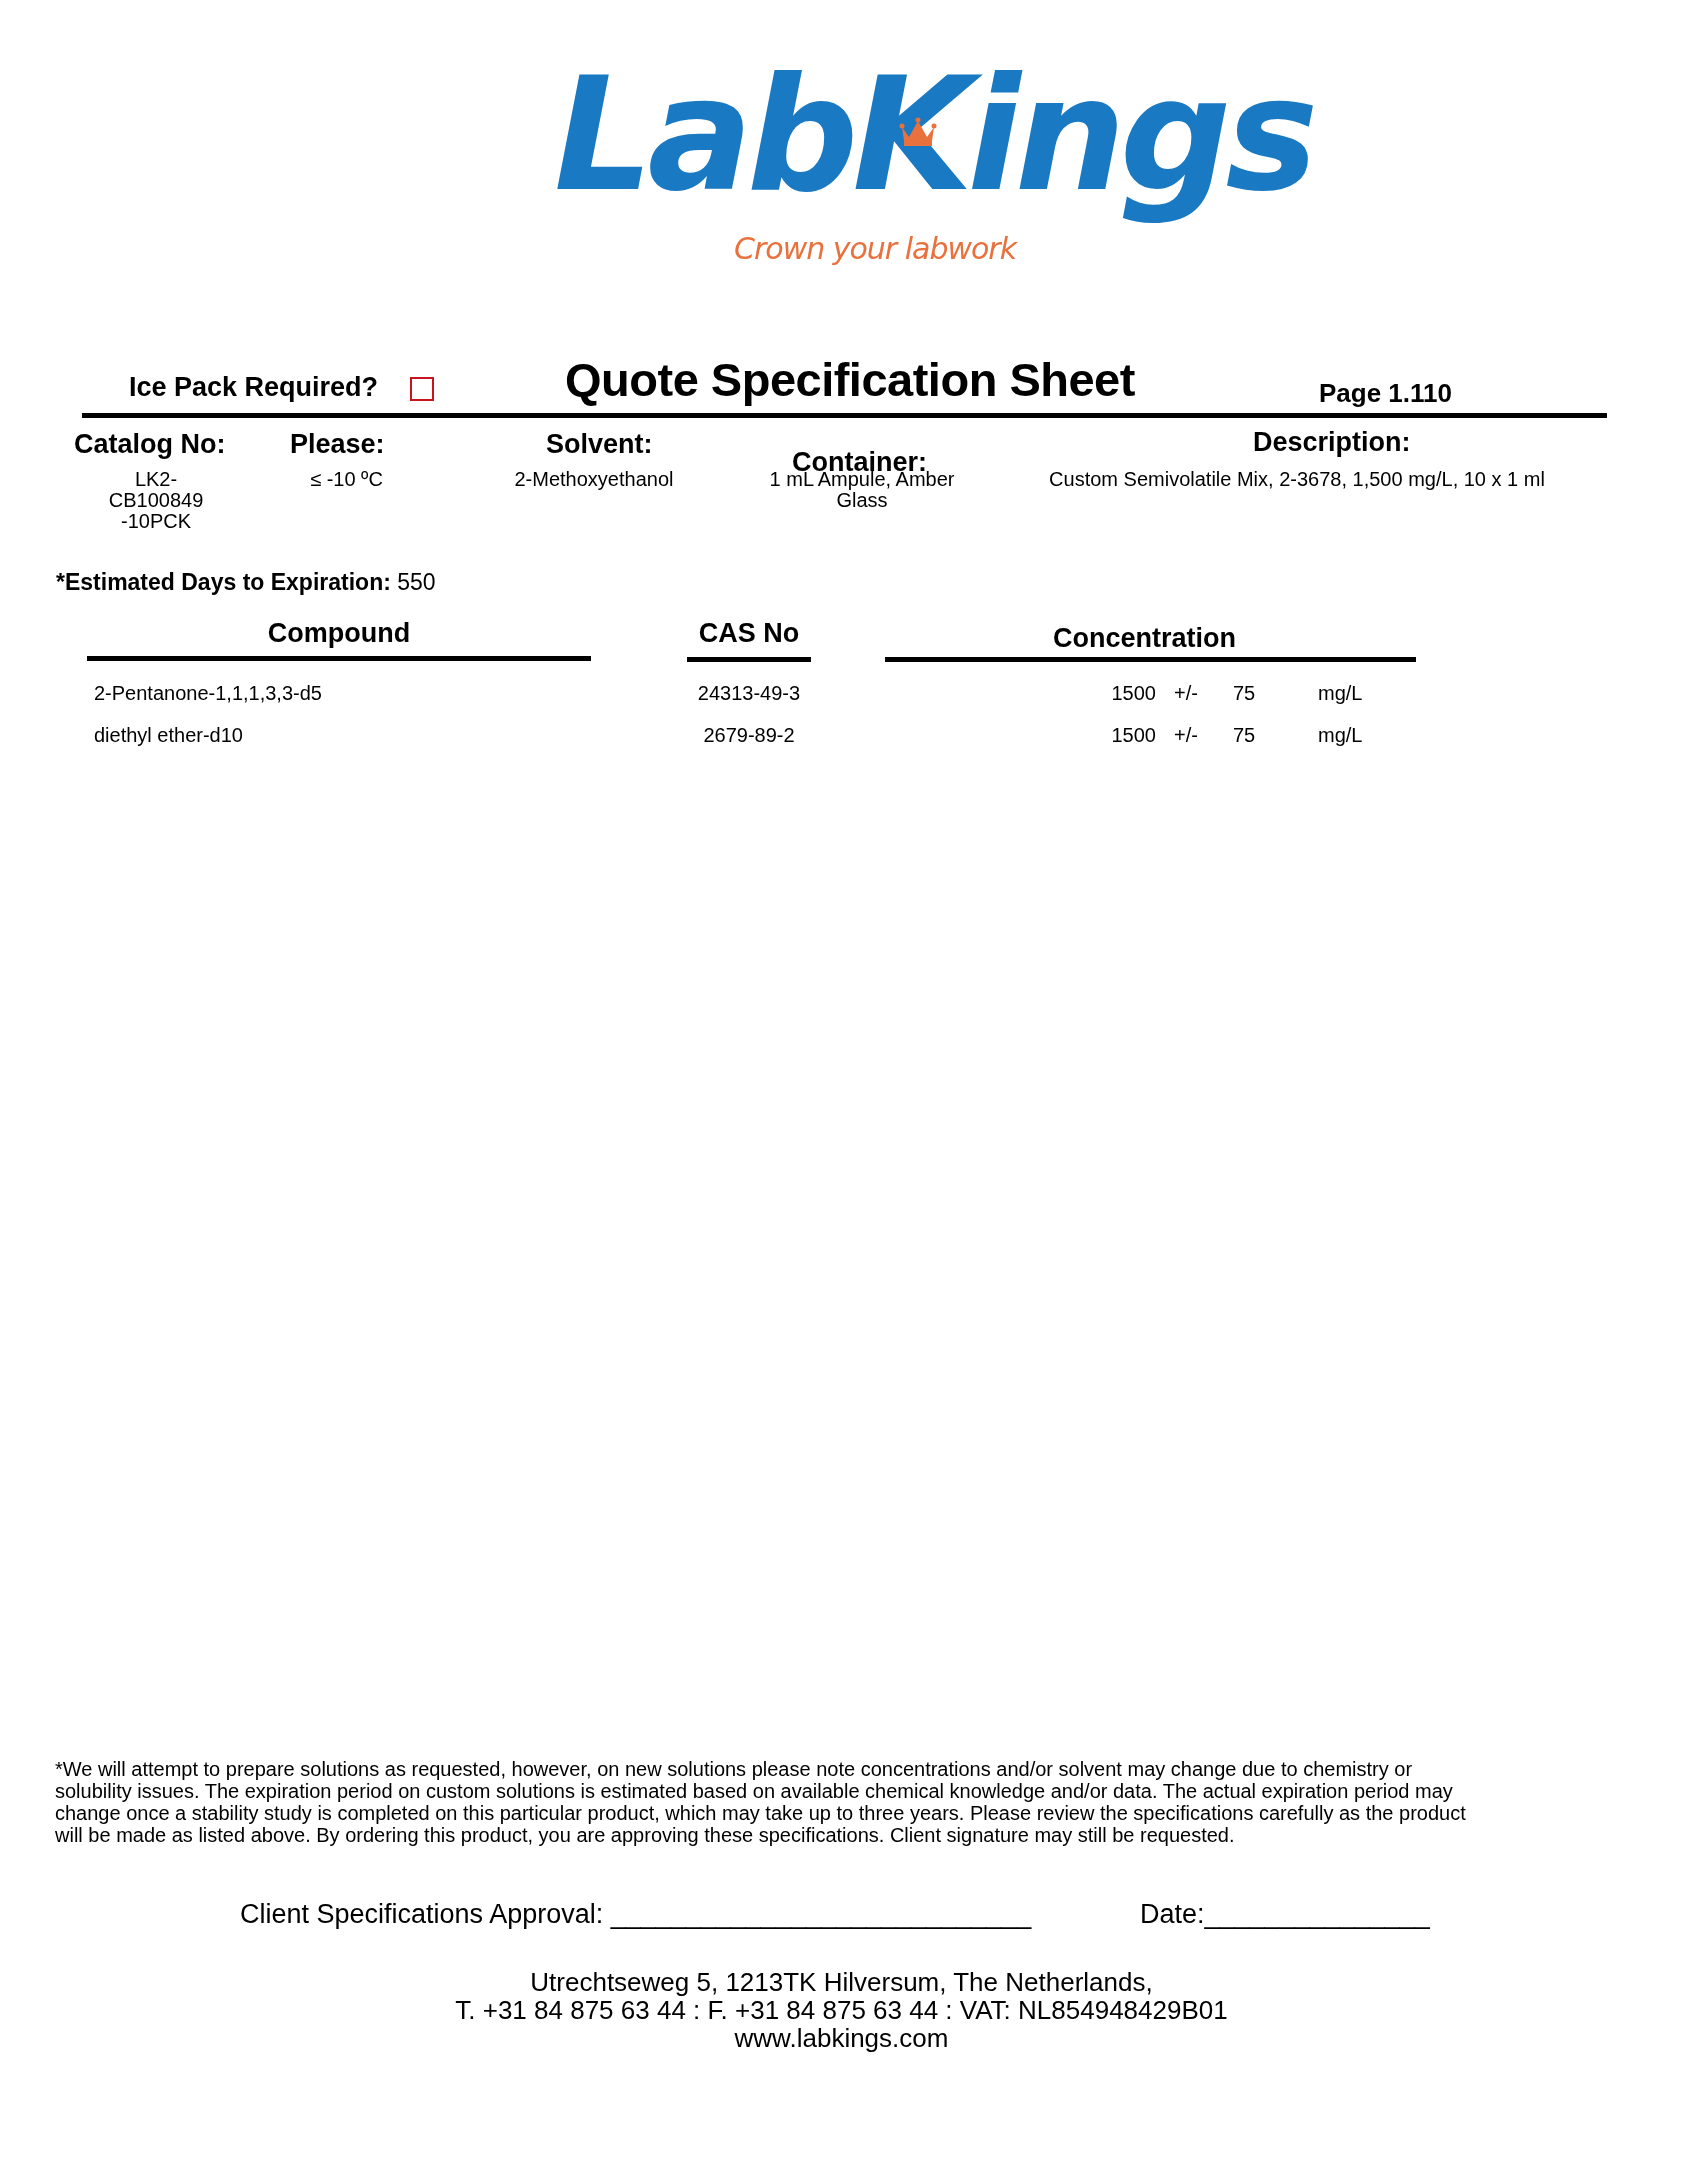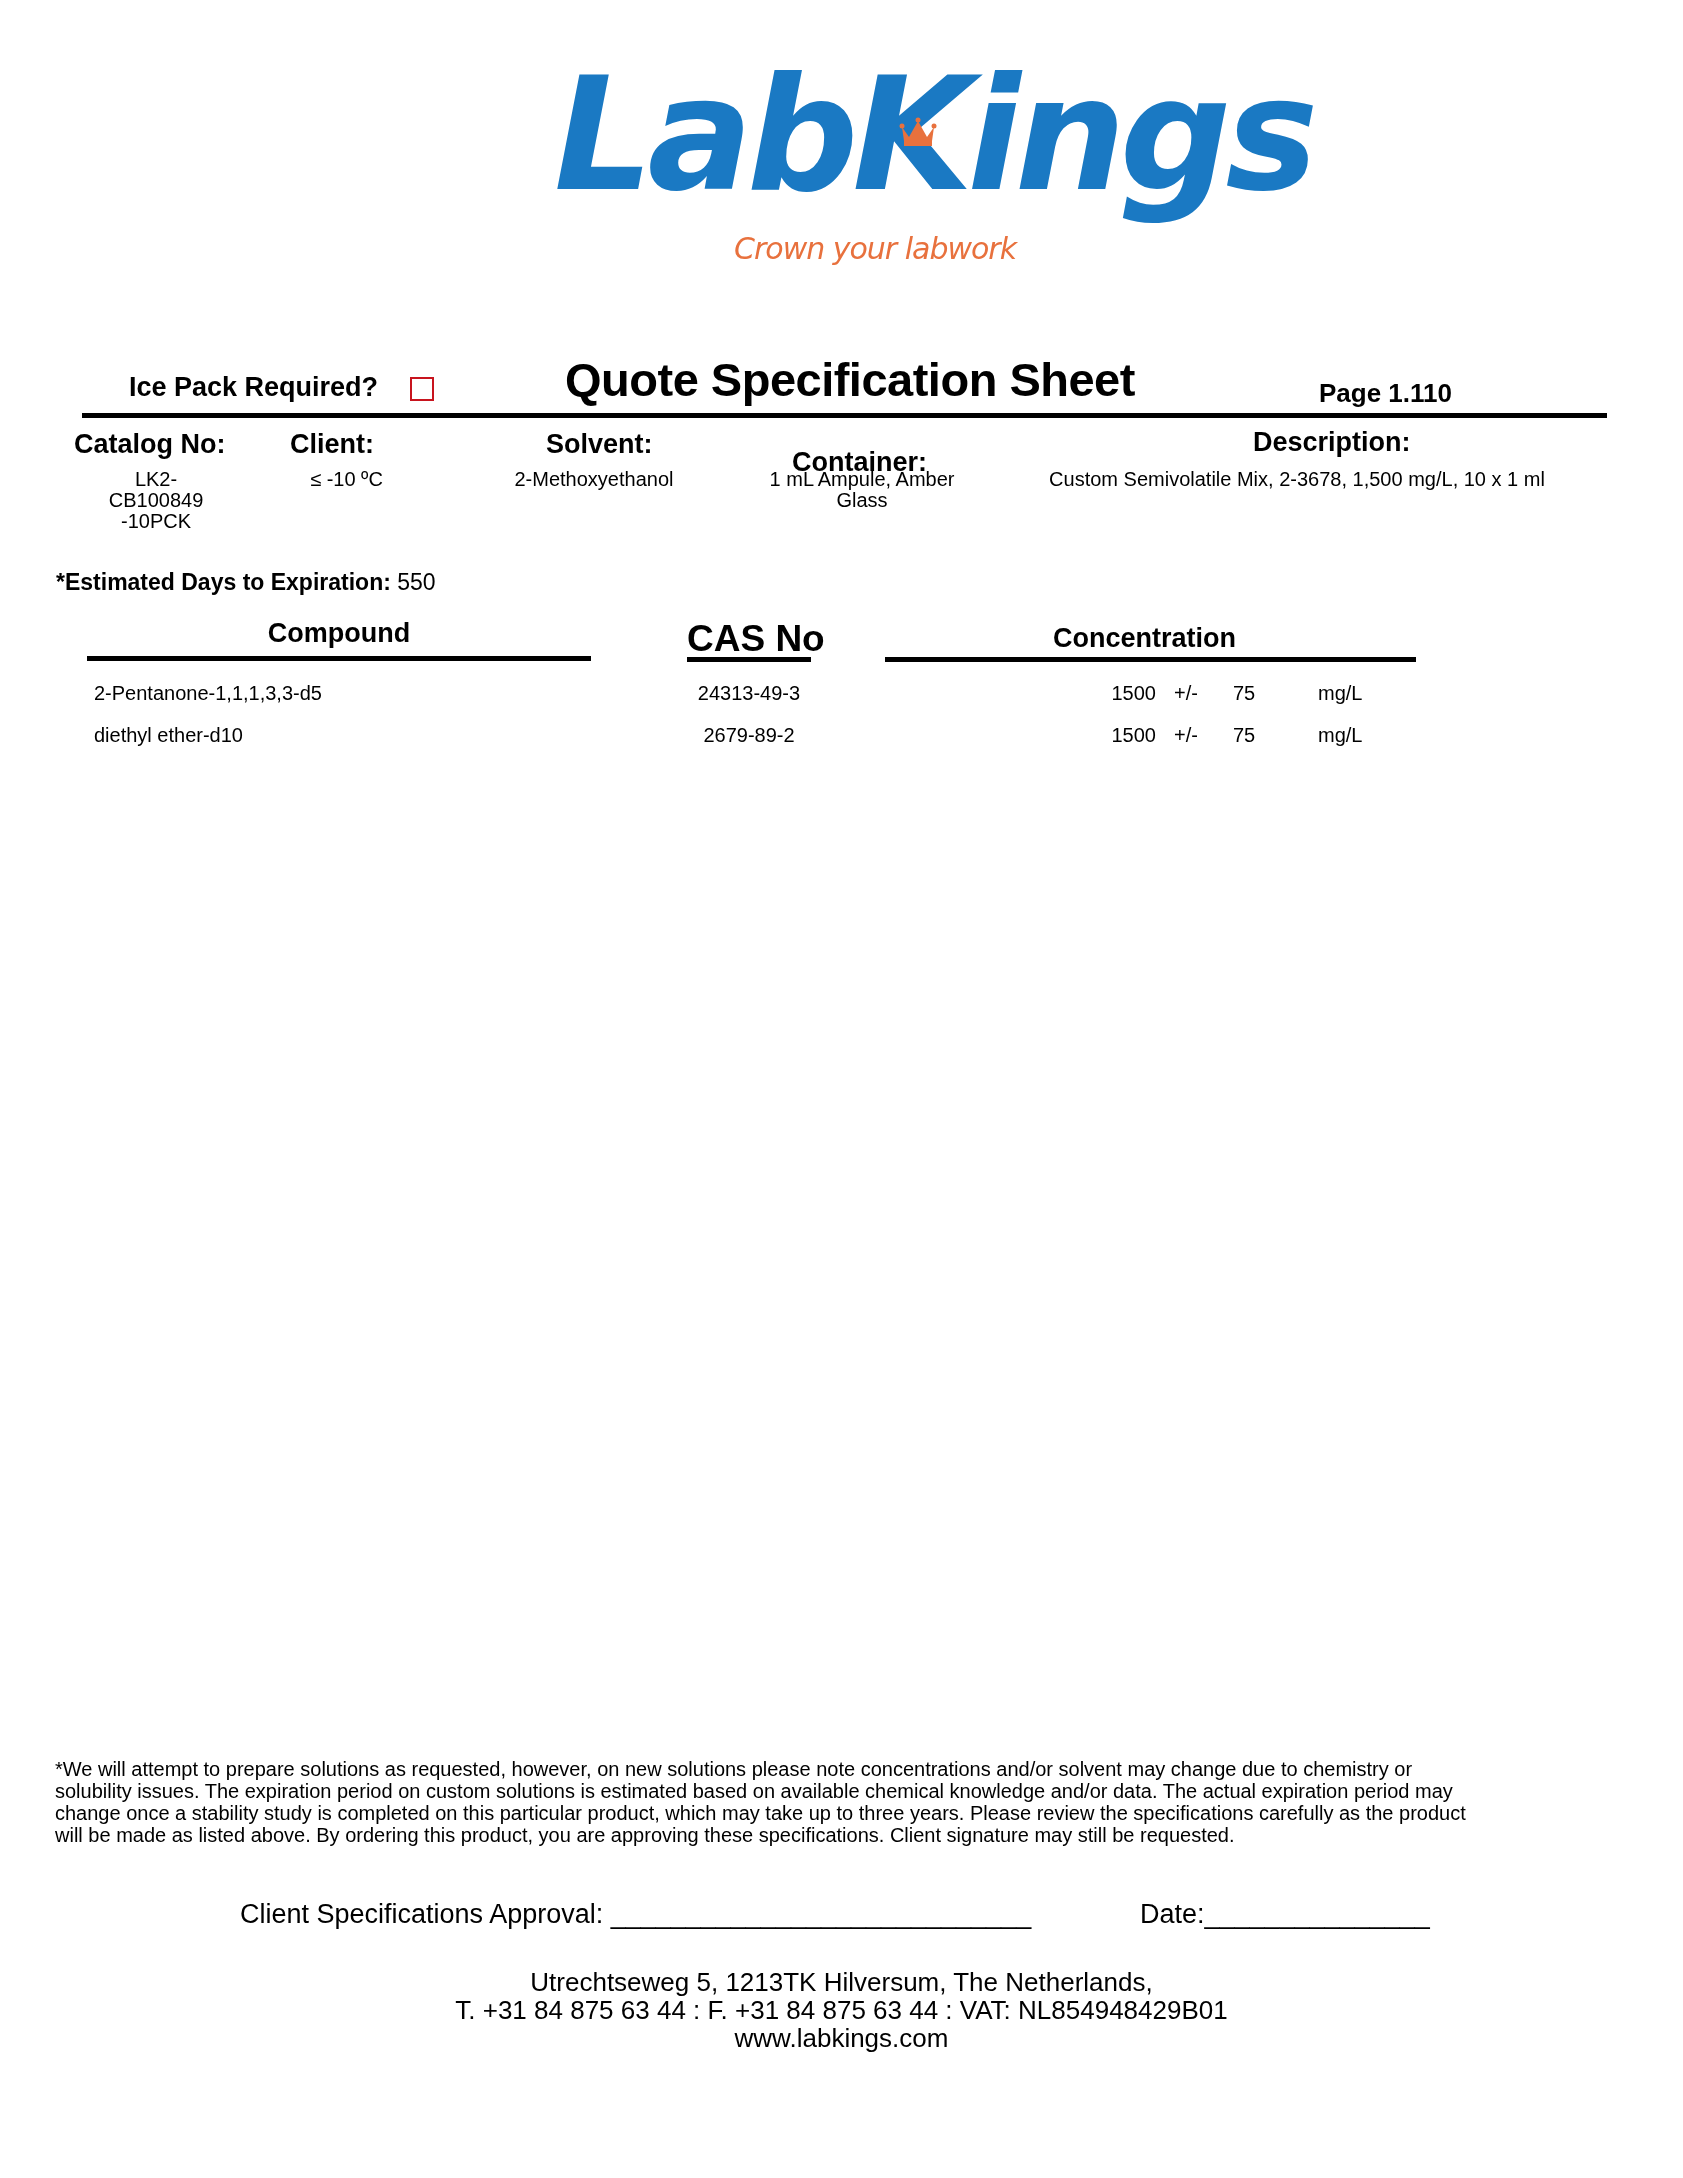--- a/index.html
+++ b/index.html
@@ -45,21 +45,21 @@
 <div class="abs bold" style="left:1319px; top:380px; font-size:26px; line-height:1;">Page 1.110</div>
 <div class="rule" style="left:82px; top:413px; width:1525px; height:5px;"></div>
 
 <div class="abs hdr" style="left:74px; top:431px;">Catalog No:</div>
 <div class="abs val" style="left:77px; top:469px; width:158px;">
   <div>LK2-</div>
   <div>CB100849</div>
   <div>-10PCK</div>
 </div>
 
-<div class="abs hdr" style="left:290px; top:431px;">Client:</div>
+<div class="abs hdr" style="left:290px; top:431px;">Please:</div>
 <div class="abs val" style="left:287px; top:469px; width:119px;">≤ -10 ºC</div>
 
 <div class="abs hdr" style="left:546px; top:431px;">Solvent:</div>
 <div class="abs val" style="left:495px; top:469px; width:198px;">2-Methoxyethanol</div>
 
 <div class="abs hdr" style="left:792px; top:431px;margin-top:18px;">Container:</div>
 <div class="abs val" style="left:743px; top:469px; width:238px;">
   <div>1 mL Ampule, Amber</div>
   <div>Glass</div>
 </div>
@@ -68,21 +68,21 @@
 <div class="abs val" style="left:1010px; top:469px; width:574px;">Custom Semivolatile Mix, 2-3678, 1,500 mg/L, 10 x 1 ml</div>
 
 <div class="abs" style="left:56px; top:571px; font-size:23px; line-height:1;">
   <span class="bold">*Estimated Days to Expiration:</span>
   <span>550</span>
 </div>
 
 <div class="abs bold" style="left:87px; top:620px; width:504px; text-align:center; font-size:27px; line-height:1;">Compound</div>
 <div class="rule" style="left:87px; top:656px; width:504px; height:5px;"></div>
 
-<div class="abs bold" style="left:687px; top:620px; width:124px; text-align:center; font-size:37px; line-height:1;">CAS No</div>
+<div class="abs bold" style="left:687px; top:620px; width:124px; text-align:center; font-size:27px; line-height:1;">CAS No</div>
 <div class="rule" style="left:687px; top:657px; width:124px; height:5px;"></div>
 
 <div class="abs bold" style="left:1053px; top:625px; font-size:27px; line-height:1;">Concentration</div>
 <div class="rule" style="left:885px; top:657px; width:531px; height:5px;"></div>
 
 <div>
   <div class="abs cell" style="left:94px; top:683px;">2-Pentanone-1,1,1,3,3-d5</div>
   <div class="abs cell" style="left:687px; top:683px; width:124px; text-align:center;">24313-49-3</div>
   <div class="abs cell" style="left:1089px; top:683px; width:67px; text-align:right;">1500</div>
   <div class="abs cell" style="left:1174px; top:683px;">+/-</div>

